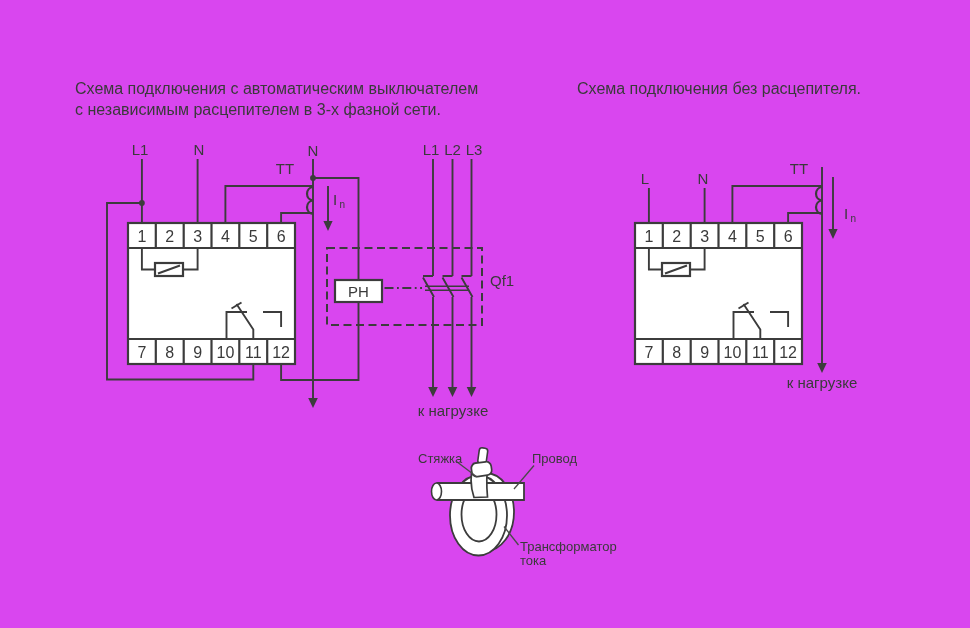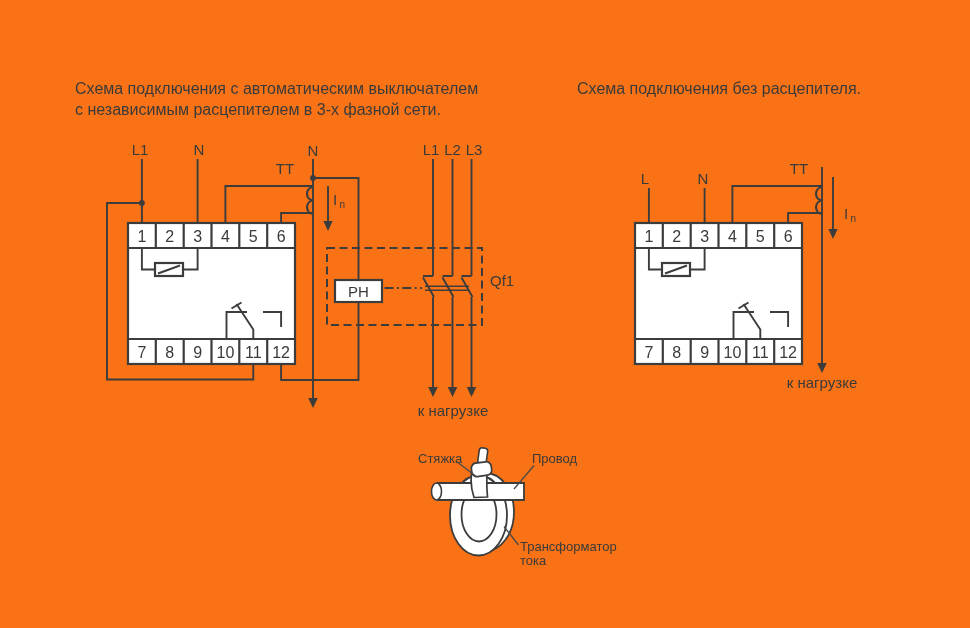--- a/index.html
+++ b/index.html
@@ -1,16 +1,16 @@
 <!DOCTYPE html>
 <html><head>
 <meta charset="utf-8">
 <style>
   html,body{margin:0;padding:0;background:#fff;}
-  .canvas{position:relative;width:970px;height:628px;background:#f97316;overflow:hidden;
+  .canvas{position:relative;width:970px;height:628px;background:#d946ef;overflow:hidden;
           font-family:"Liberation Sans",sans-serif;}
   svg{position:absolute;left:0;top:0;}
   svg text{fill:#3a3a3a;font-family:"Liberation Sans",sans-serif;}
   .t-title{font-size:16px;}
   .t-label{font-size:15px;}
   .t-term{font-size:16px;text-anchor:middle;}
   .t-sub{font-size:10px;}
   .t-small{font-size:13px;}
   .st{stroke:#3c3c3c;fill:none;stroke-width:1.9;}
   .st-box{stroke:#3c3c3c;fill:#ffffff;stroke-width:2.2;}

